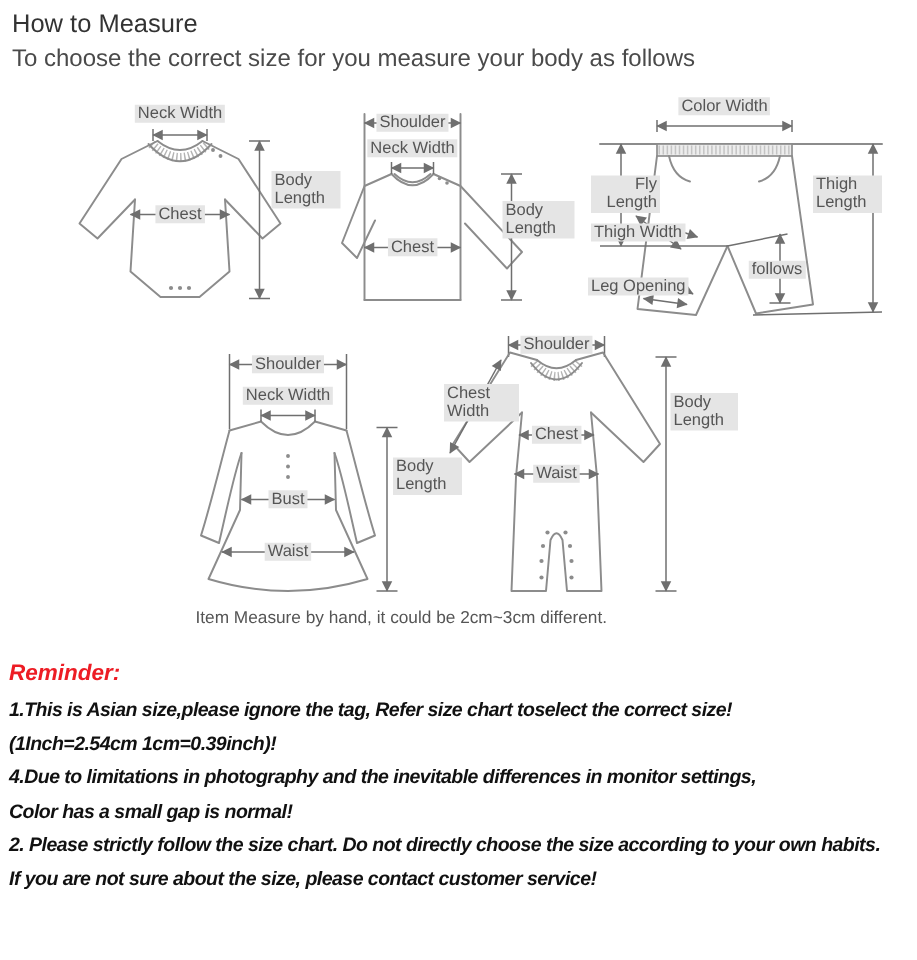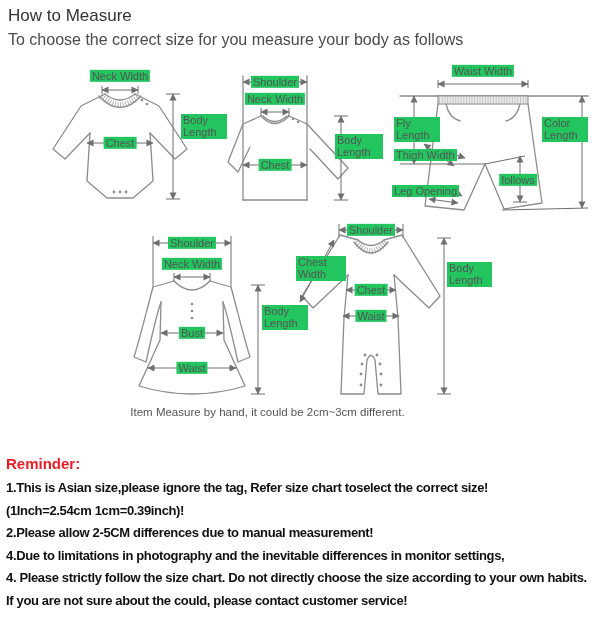--- a/index.html
+++ b/index.html
@@ -10,27 +10,27 @@
   .diagram{position:absolute;}
   .diagram svg{position:absolute;left:0;top:0;overflow:visible;}
   .g{fill:none;stroke:#8c8c8c;stroke-width:1.3;stroke-linejoin:round;stroke-linecap:round;}
   .gf{fill:#ededed;stroke:#8c8c8c;stroke-width:1.1;}
   .rib{fill:none;stroke:#b3b3b3;stroke-width:6;stroke-dasharray:1 1.7;}
   .rib2{fill:none;stroke:#c4c4c4;stroke-width:6;stroke-dasharray:1 1.7;}
   .a{stroke:#6f6f6f;stroke-width:1;fill:none;marker-start:url(#as);marker-end:url(#ae);}
   .ap{stroke:#6f6f6f;stroke-width:1;fill:none;marker-end:url(#ae);}
   .t{stroke:#6f6f6f;stroke-width:1;fill:none;}
   .dot{fill:#8c8c8c;}
-  .lbl{position:absolute;font-size:11px;line-height:1.12;color:#555;background:#22c55e;
+  .lbl{position:absolute;font-size:11px;line-height:1.12;color:#555;background:#e5e5e5;
        padding:0 2px;white-space:nowrap;z-index:2;}
   .c{transform:translate(-50%,-50%);}
   .two{white-space:normal;}
   .caption{position:absolute;left:0;top:406px;width:535px;text-align:center;
            font-size:11.5px;color:#555;}
-  .reminder{position:absolute;left:6px;top:454px;width:605px;}
+  .reminder{position:absolute;left:6px;top:439px;width:605px;font-style:italic;}
   .rem-head{font-size:15px;font-weight:700;color:#ed1c24;line-height:20px;margin-bottom:3px;}
   .rem-line{font-size:13px;font-weight:700;color:#111;line-height:22.5px;
             letter-spacing:-0.35px;white-space:nowrap;}
 </style>
 </head>
 <body>
 
 <div class="canvas">
 
   <svg width="0" height="0">
@@ -119,26 +119,26 @@
         <line class="t" x1="136" y1="20" x2="136" y2="28"></line>
       <line class="a" x1="22" y1="36" x2="22" y2="104"></line>
       <line class="a" x1="32" y1="84" x2="62" y2="106"></line>
       <line class="ap" x1="64" y1="95" x2="73" y2="98"></line>
       <line class="a" x1="128" y1="96" x2="128" y2="142"></line>
       <line class="t" x1="121" y1="142" x2="135" y2="142"></line>
       <line class="ap" x1="61" y1="131" x2="70" y2="136"></line>
       <line class="a" x1="37" y1="139" x2="66" y2="143"></line>
       <line class="a" x1="190" y1="36" x2="190" y2="148"></line>
     </svg>
-    <span class="lbl c" style="left:91px;top:11px">Waist Width</span>
-    <span class="lbl two" style="left:2px;top:57px;width:42px;text-align:left">Fly Length</span>
+    <span class="lbl c" style="left:91px;top:11px">Color Width</span>
+    <span class="lbl two" style="left:2px;top:57px;width:42px;text-align:right">Fly Length</span>
     <span class="lbl" style="left:2px;top:89px">Thigh Width</span>
     <span class="lbl c" style="left:126px;top:120px">follows</span>
     <span class="lbl" style="left:0px;top:125px">Leg Opening</span>
-    <span class="lbl two" style="left:150px;top:57px;width:42px">Color Length</span>
+    <span class="lbl two" style="left:150px;top:57px;width:42px">Thigh Length</span>
   </div>
 
   
   <div class="diagram" style="left:122px;top:228px;width:180px;height:172px">
     <svg width="180" height="172" viewBox="0 0 180 172">
       <line class="t" x1="31" y1="8" x2="31" y2="58"></line>
       <line class="t" x1="109" y1="8" x2="109" y2="58"></line>
       <path class="g" d="M52,53 Q70,71 88,53"></path>
       <path class="g" d="M52,53 L31,59"></path>
       <path class="g" d="M88,53 L109,59"></path>
@@ -198,19 +198,19 @@
     <span class="lbl c" style="left:75px;top:98px">Waist</span>
     <span class="lbl two" style="left:151px;top:44px;width:41px">Body Length</span>
   </div>
 
   <div class="caption">Item Measure by hand, it could be 2cm~3cm different.</div>
 
   <div class="reminder">
     <div class="rem-head">Reminder:</div>
     <div class="rem-line">1.This is Asian size,please ignore the tag, Refer size chart toselect the correct size!</div>
     <div class="rem-line">(1Inch=2.54cm 1cm=0.39inch)!</div>
-    <div class="rem-line">2.Please allow 2-5CM differences due to manual measurement!</div>
     <div class="rem-line">4.Due to limitations in photography and the inevitable differences in monitor settings,</div>
-    <div class="rem-line">4. Please strictly follow the size chart. Do not directly choose the size according to your own habits.</div>
-    <div class="rem-line">If you are not sure about the could, please contact customer service!</div>
+    <div class="rem-line">Color has a small gap is normal!</div>
+    <div class="rem-line">2. Please strictly follow the size chart. Do not directly choose the size according to your own habits.</div>
+    <div class="rem-line">If you are not sure about the size, please contact customer service!</div>
   </div>
 
 </div>
 
 </body></html>

